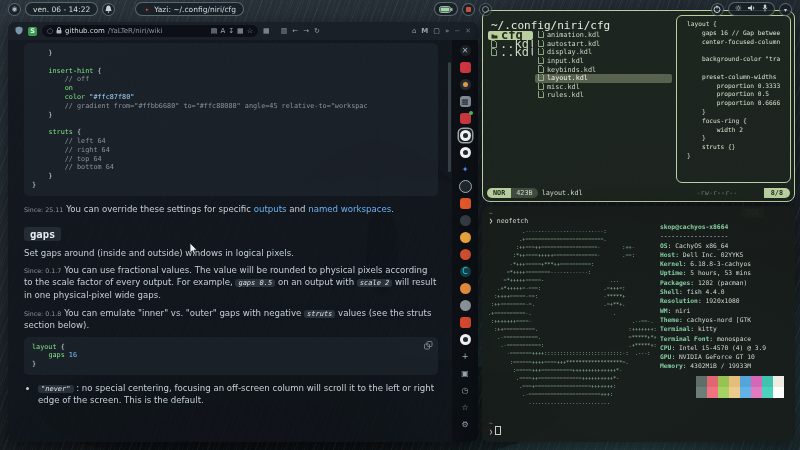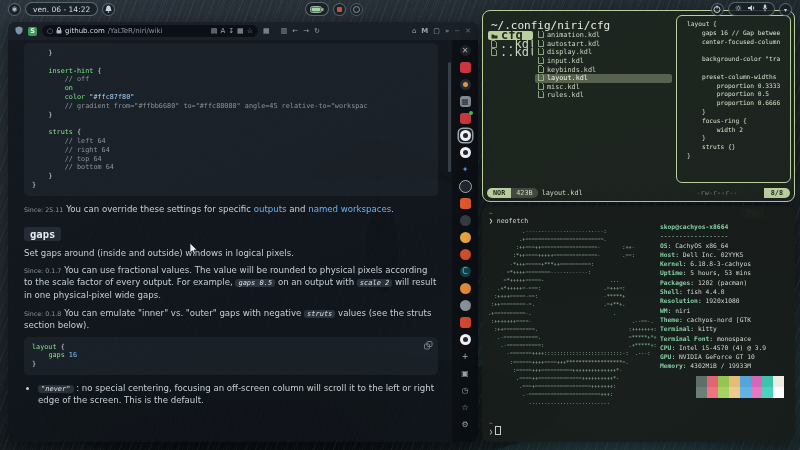--- a/index.html
+++ b/index.html
@@ -114,20 +114,26 @@
       <span style="font-size:7px;color:#aebcc4">◉</span>
     </div>
   <div class="pill">
       <span>ven. 06 - 14:22</span>
     </div>
   <div class="circ">
     <svg width="7" height="8">
         <path d="M3.5 0.5 C1.8 0.5 1.2 2 1.2 3.5 L0.5 6 h6 L5.8 3.5 C5.8 2 5.2 0.5 3.5 0.5 Z" fill="#c8d4da"></path>
         <circle cx="3.5" cy="7" r="0.8" fill="#c8d4da"></circle>
       </svg>
+  </div>
+  <div class="pill" style="margin-left:16px">
+    <span style="width:8px;height:8px;border-radius:2px;background:#1c2227;display:inline-flex;align-items:center;justify-content:center;">
+        <span style="color:#d05548;font-size:5px;">▸</span>
+      </span>
+    <span>Yazi: ~/.config/niri/cfg</span>
   </div>
   <div style="margin-left:186px;display:flex;align-items:center;gap:4px;">
     <span class="pill" style="padding:0 4px">
       <svg width="14" height="7">
           <rect x="0.5" y="0.5" width="11" height="6" rx="2" fill="none" stroke="#9fb3a6"></rect>
           <rect x="1.5" y="1.5" width="9" height="4" rx="1" fill="#9fd6a8"></rect>
           <rect x="12" y="2" width="1.5" height="3" rx="0.5" fill="#9fb3a6"></rect>
         </svg>
     </span>
     <span class="circ">

